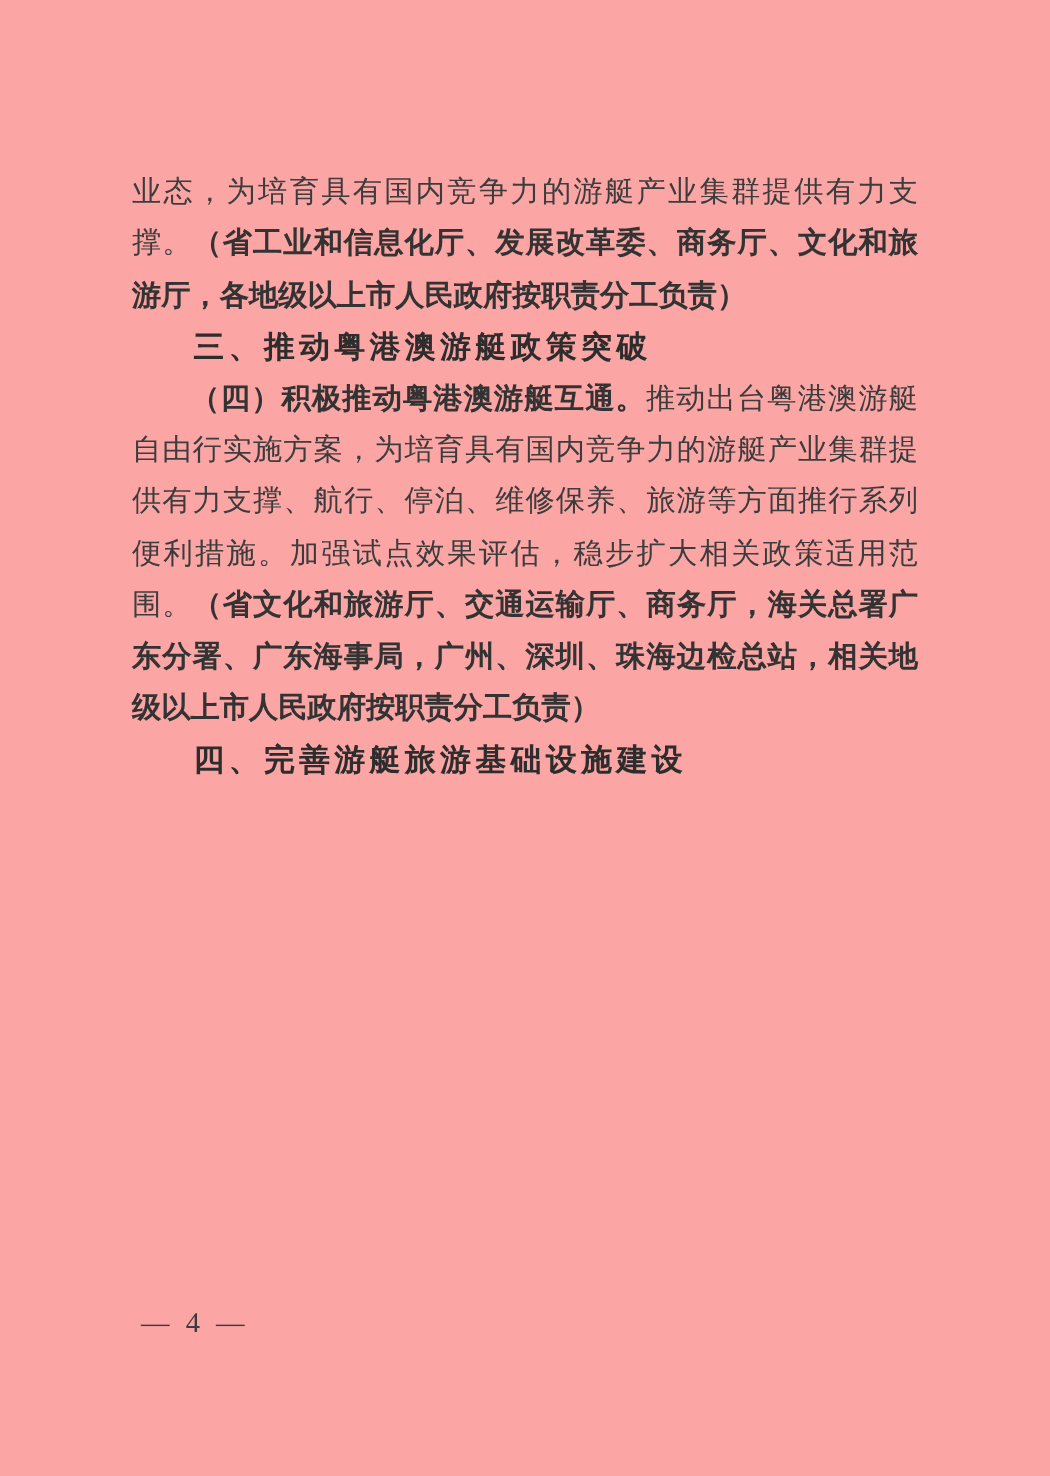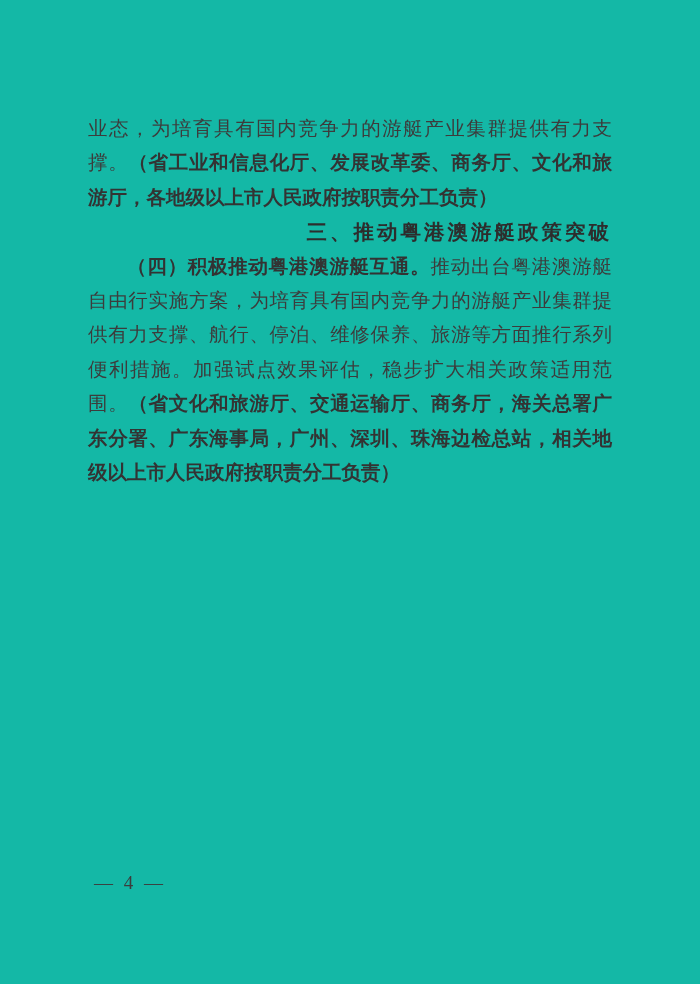--- a/index.html
+++ b/index.html
@@ -4,21 +4,21 @@
 <style>
   html, body {
     margin: 0;
     padding: 0;
     background: #ffffff;
   }
   .page {
     position: relative;
     width: 700px;
     height: 984px;
-    background: #14b8a6;
+    background: #fca5a5;
     overflow: hidden;
     font-family: "Liberation Serif", serif;
   }
   .content {
     position: absolute;
     left: 88px;
     top: 112px;
     width: 524px;
     color: #3c3c3c;
     font-size: 19.5px;
@@ -44,21 +44,21 @@
   .heading {
     margin: 0;
     padding: 0;
     text-indent: 2em;
     font-family: "Liberation Sans", sans-serif;
     font-weight: bold;
     font-size: 20.5px;
     line-height: 34.4px;
     letter-spacing: 3px;
     color: #2d2d2d;
-    text-align: right;
+    text-align: left;
   }
   .footer {
     position: absolute;
     left: 94px;
     top: 872px;
     font-size: 19px;
     letter-spacing: 3px;
     color: #3c3c3c;
     font-family: "Liberation Serif", serif;
   }
@@ -69,18 +69,19 @@
 <div class="page">
   <div class="content">
 
     <p class="para no-indent"><span class="run">业态，为培育具有国内竞争力的游艇产业集群提供有力支撑。</span><span class="em-run">（省工业和信息化厅、发展改革委、商务厅、文化和旅游厅，各地级以上市人民政府按职责分工负责）</span></p>
 
     <h2 class="heading">三、推动粤港澳游艇政策突破</h2>
 
     <p class="para"><span class="em-run">（四）积极推动粤港澳游艇互通。</span><span class="run">推动出台粤港澳游艇自由行实施方案，为培育具有国内竞争力的游艇产业集群提供有力支撑、航行、停泊、维修保养、旅游等方面推行系列便利措施。加强试点效果评估，稳步扩大相关政策适用范围。</span><span class="em-run">（省文化和旅游厅、交通运输厅、商务厅，海关总署广东分署、广东海事局，广州、深圳、珠海边检总站，相关地级以上市人民政府按职责分工负责）</span></p>
 
 
+    <h2 class="heading">四、完善游艇旅游基础设施建设</h2>
 
 
   </div>
 
   <div class="footer">— 4 —</div>
 </div>
 
 </body></html>

